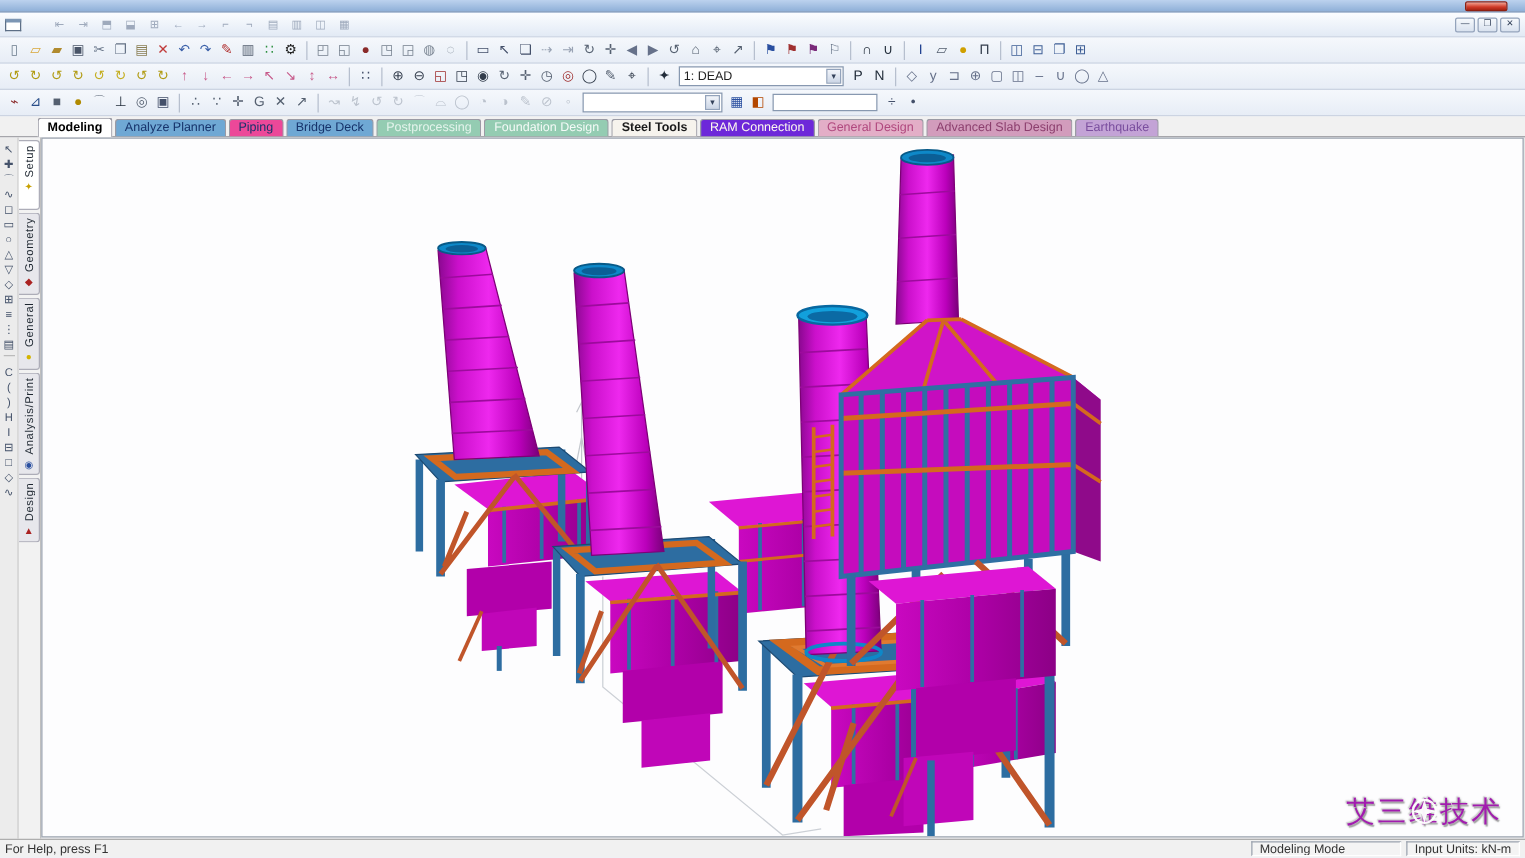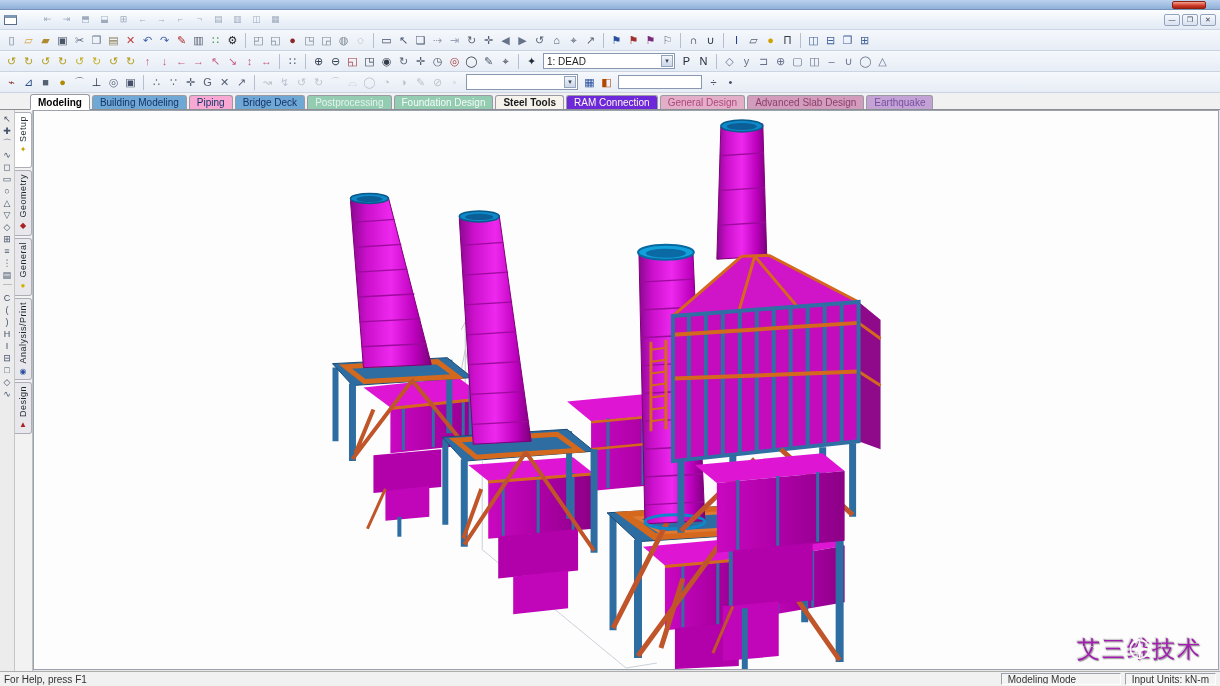--- a/index.html
+++ b/index.html
@@ -258,22 +258,22 @@
     </span>
   <input class="textinput" type="text" style="">
   <span class="tbgroup">
       <span class="tbtn" style="color: rgb(68, 80, 106);">÷</span>
       <span class="tbtn" style="color: rgb(68, 80, 106);">•</span>
     </span>
 </div>
 
 <div class="tabstrip">
     <span class="wtab active" style="background: rgb(255, 255, 255); color: rgb(0, 0, 0); font-weight: bold;">Modeling</span>
-    <span class="wtab" style="background: rgb(111, 168, 212); color: rgb(22, 51, 107);">Building Modeling</span>
-    <span class="wtab" style="background: #f9a8d4; color: rgb(22, 51, 107);">Piping</span>
+    <span class="wtab" style="background: rgb(111, 168, 212); color: rgb(22, 51, 107);">Analyze Planner</span>
+    <span class="wtab" style="background: #ec4899; color: rgb(22, 51, 107);">Piping</span>
     <span class="wtab" style="background: rgb(111, 168, 212); color: rgb(22, 51, 107);">Bridge Deck</span>
     <span class="wtab" style="background: rgb(148, 204, 178); color: rgb(228, 244, 236);">Postprocessing</span>
     <span class="wtab" style="background: rgb(148, 204, 178); color: rgb(244, 250, 247);">Foundation Design</span>
     <span class="wtab" style="background: rgb(246, 243, 237); color: rgb(26, 26, 26); font-weight: bold;">Steel Tools</span>
     <span class="wtab" style="background: #6d28d9; color: rgb(253, 248, 238);">RAM Connection</span>
     <span class="wtab" style="background: rgb(227, 174, 199); color: rgb(176, 72, 126);">General Design</span>
     <span class="wtab" style="background: rgb(210, 156, 188); color: rgb(140, 63, 110);">Advanced Slab Design</span>
     <span class="wtab" style="background: rgb(195, 163, 214); color: rgb(122, 78, 158);">Earthquake</span>
   </div>
 

